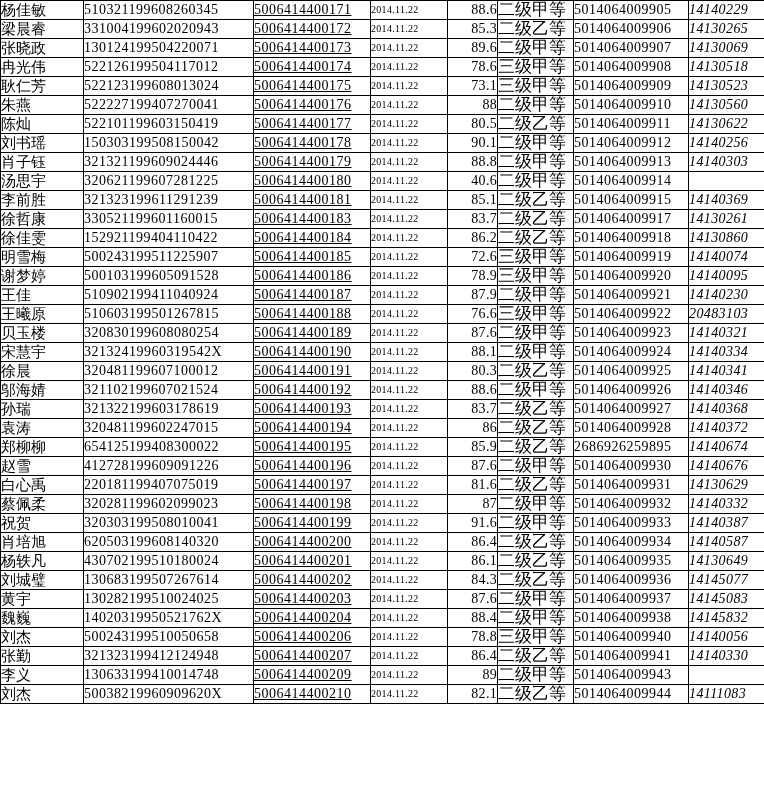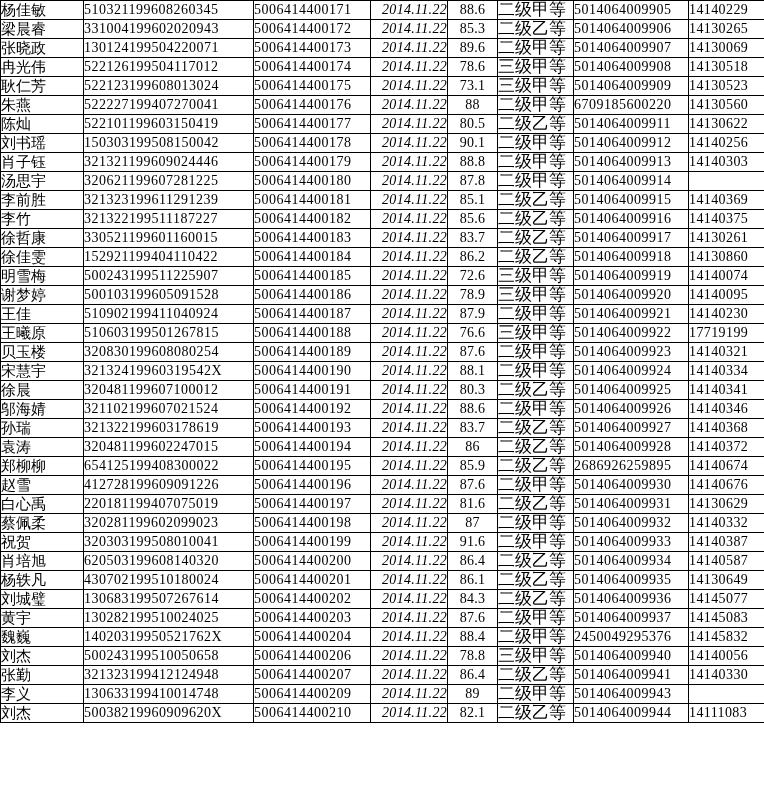--- a/index.html
+++ b/index.html
@@ -44,34 +44,33 @@
     font-size: 15px;
     padding-left: 4px;
     text-align: left;
   }
   td.c-id, td.c-cert, td.c-serial, td.c-adm {
     font-size: 14px;
     letter-spacing: 0.5px;
     text-align: left;
   }
   td.c-id     { padding-left: 9px; }
-  td.c-cert   { padding-left: 8px; }
+  td.c-cert   { padding-left: 8px; text-decoration: underline; }
   td.c-serial { padding-left: 7px; }
-  td.c-adm    { padding-left: 5px; letter-spacing: 0.4px; }
+  td.c-adm    { padding-left: 5px; letter-spacing: 0.4px; font-style: italic; }
   td.c-date {
-    font-size: 14px;
+    font-size: 10px;
     padding-left: 6px;
     letter-spacing: 0.3px;
-    text-align: right;
-    font-style: italic;
+    text-align: left;
   }
   td.c-score {
     font-size: 14px;
     padding-right: 4px;
-    text-align: center;
+    text-align: right;
     letter-spacing: 0.3px;
   }
   td.c-grade {
     font-size: 17px;
     padding-left: 1px;
     text-align: left;
     margin-left: 20px;
   }
 </style>
 </head>
@@ -139,21 +138,21 @@
     <td class="c-serial">5014064009909</td>
     <td class="c-adm">14130523</td>
   </tr>
       <tr>
     <td class="c-name">朱燕</td>
     <td class="c-id">522227199407270041</td>
     <td class="c-cert">5006414400176</td>
     <td class="c-date">2014.11.22</td>
     <td class="c-score">88</td>
     <td class="c-grade">二级甲等</td>
-    <td class="c-serial">6709185600220</td>
+    <td class="c-serial">5014064009910</td>
     <td class="c-adm">14130560</td>
   </tr>
       <tr>
     <td class="c-name">陈灿</td>
     <td class="c-id">522101199603150419</td>
     <td class="c-cert">5006414400177</td>
     <td class="c-date">2014.11.22</td>
     <td class="c-score">80.5</td>
     <td class="c-grade">二级乙等</td>
     <td class="c-serial">5014064009911</td>
@@ -177,46 +176,36 @@
     <td class="c-score">88.8</td>
     <td class="c-grade">二级甲等</td>
     <td class="c-serial">5014064009913</td>
     <td class="c-adm">14140303</td>
   </tr>
       <tr>
     <td class="c-name">汤思宇</td>
     <td class="c-id">320621199607281225</td>
     <td class="c-cert">5006414400180</td>
     <td class="c-date">2014.11.22</td>
-    <td class="c-score">87.8</td>
+    <td class="c-score">40.6</td>
     <td class="c-grade">二级甲等</td>
     <td class="c-serial">5014064009914</td>
     <td class="c-adm"></td>
   </tr>
       <tr>
     <td class="c-name">李前胜</td>
     <td class="c-id">321323199611291239</td>
     <td class="c-cert">5006414400181</td>
     <td class="c-date">2014.11.22</td>
     <td class="c-score">85.1</td>
     <td class="c-grade">二级乙等</td>
     <td class="c-serial">5014064009915</td>
     <td class="c-adm">14140369</td>
   </tr>
       <tr>
-    <td class="c-name">李竹</td>
-    <td class="c-id">321322199511187227</td>
-    <td class="c-cert">5006414400182</td>
-    <td class="c-date">2014.11.22</td>
-    <td class="c-score">85.6</td>
-    <td class="c-grade">二级乙等</td>
-    <td class="c-serial">5014064009916</td>
-    <td class="c-adm">14140375</td>
-  </tr>
-      <tr>
     <td class="c-name">徐哲康</td>
     <td class="c-id">330521199601160015</td>
     <td class="c-cert">5006414400183</td>
     <td class="c-date">2014.11.22</td>
     <td class="c-score">83.7</td>
     <td class="c-grade">二级乙等</td>
     <td class="c-serial">5014064009917</td>
     <td class="c-adm">14130261</td>
   </tr>
       <tr>
@@ -260,21 +249,21 @@
     <td class="c-adm">14140230</td>
   </tr>
       <tr>
     <td class="c-name">王曦原</td>
     <td class="c-id">510603199501267815</td>
     <td class="c-cert">5006414400188</td>
     <td class="c-date">2014.11.22</td>
     <td class="c-score">76.6</td>
     <td class="c-grade">三级甲等</td>
     <td class="c-serial">5014064009922</td>
-    <td class="c-adm">17719199</td>
+    <td class="c-adm">20483103</td>
   </tr>
       <tr>
     <td class="c-name">贝玉楼</td>
     <td class="c-id">320830199608080254</td>
     <td class="c-cert">5006414400189</td>
     <td class="c-date">2014.11.22</td>
     <td class="c-score">87.6</td>
     <td class="c-grade">二级甲等</td>
     <td class="c-serial">5014064009923</td>
     <td class="c-adm">14140321</td>
@@ -419,21 +408,21 @@
     <td class="c-serial">5014064009937</td>
     <td class="c-adm">14145083</td>
   </tr>
       <tr>
     <td class="c-name">魏巍</td>
     <td class="c-id">14020319950521762X</td>
     <td class="c-cert">5006414400204</td>
     <td class="c-date">2014.11.22</td>
     <td class="c-score">88.4</td>
     <td class="c-grade">二级甲等</td>
-    <td class="c-serial">2450049295376</td>
+    <td class="c-serial">5014064009938</td>
     <td class="c-adm">14145832</td>
   </tr>
       <tr>
     <td class="c-name">刘杰</td>
     <td class="c-id">500243199510050658</td>
     <td class="c-cert">5006414400206</td>
     <td class="c-date">2014.11.22</td>
     <td class="c-score">78.8</td>
     <td class="c-grade">三级甲等</td>
     <td class="c-serial">5014064009940</td>

